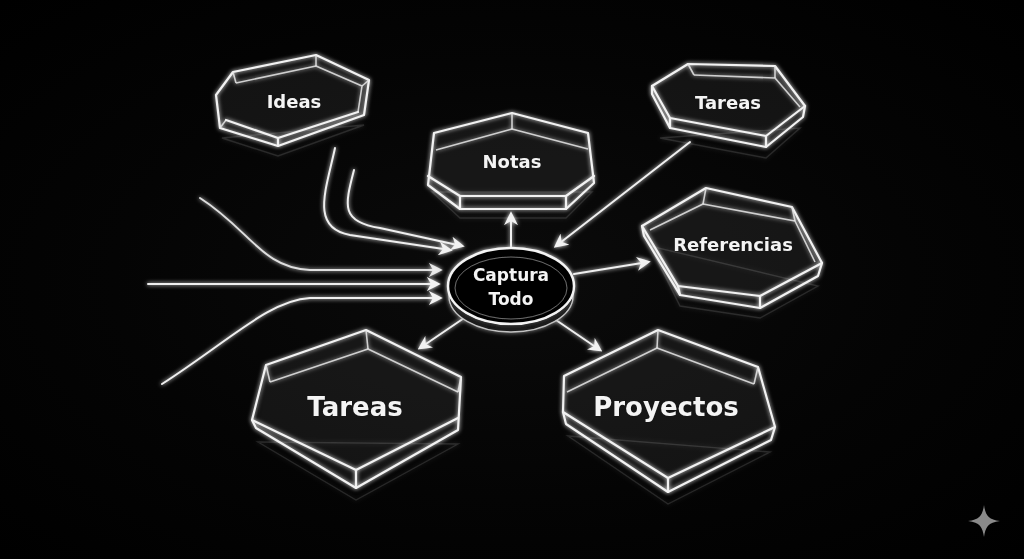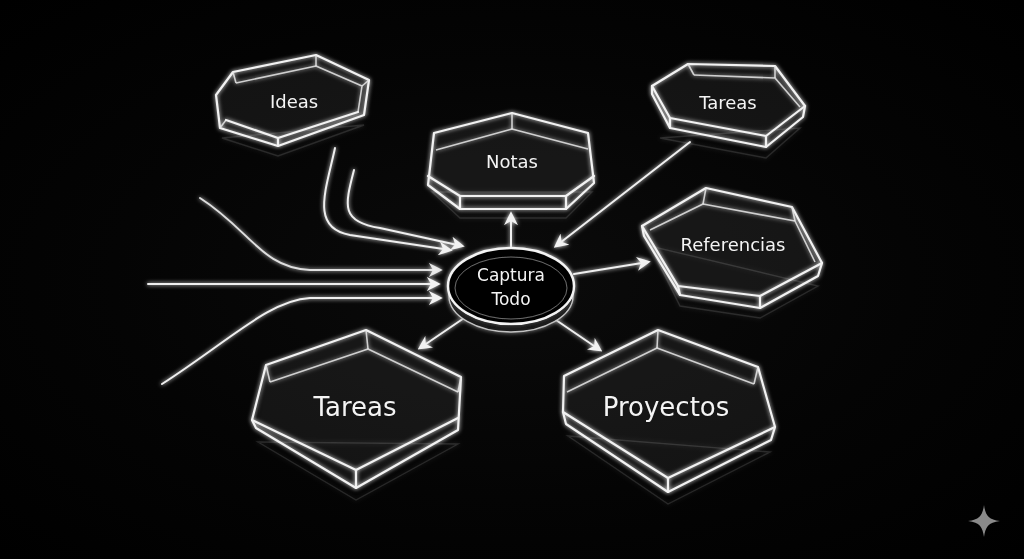--- a/index.html
+++ b/index.html
@@ -1,18 +1,18 @@
 <!DOCTYPE html>
 <html><head>
   <meta charset="utf-8">
   <style>
     html, body { margin: 0; padding: 0; background: #000; }
     body { width: 1024px; height: 559px; overflow: hidden; position: relative; font-family: "DejaVu Sans", sans-serif; }
     #stage { position: absolute; left: 0; top: 0; width: 1024px; height: 559px;
-      background: radial-gradient(ellipse at 50% 50%, #0b0b0b 0%, #040404 55%, #000 100%); }
+      background: radial-gradient(ellipse at 50% 50%, #0b0b0b 0%, #040404 55%, #000 100%); font-weight: bold; }
     svg { position: absolute; left: 0; top: 0; }
     .edge { fill: none; stroke: #f2f2f2; stroke-width: 2.2; stroke-linecap: round; stroke-linejoin: round; }
     .inner { fill: none; stroke: #e8e8e8; stroke-width: 1.6; stroke-linejoin: round; opacity: 0.85; }
     .wall { fill: rgba(255,255,255,0.03); }
     .reflect { fill: none; stroke: #ffffff; stroke-width: 1.4; opacity: 0.12; }
     .flow { fill: none; stroke: #efefef; stroke-width: 2; stroke-linecap: round; }
     .label { fill: #f4f4f4; font-family: "DejaVu Sans", sans-serif; text-anchor: middle; dominant-baseline: middle; }
     .glow { filter: url(#glow); }
     #sparkle { position: absolute; left: 966px; top: 503px; width: 36px; height: 36px; }
   </style>

